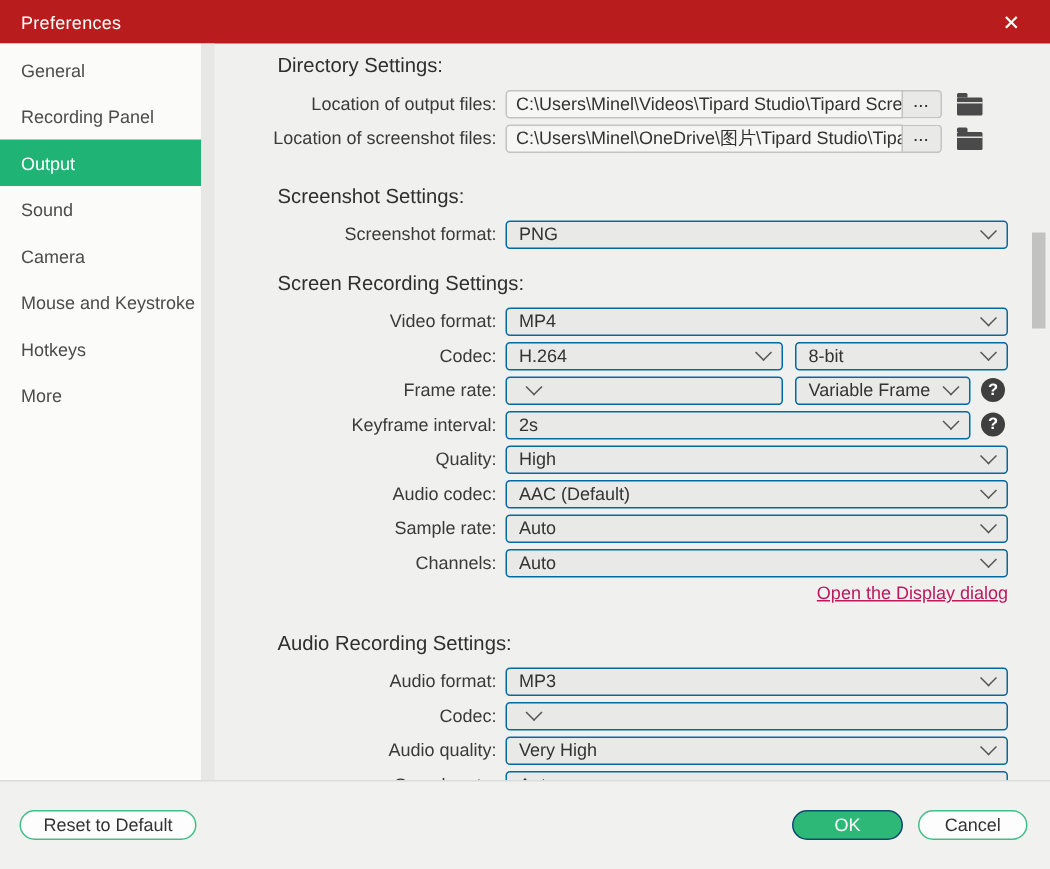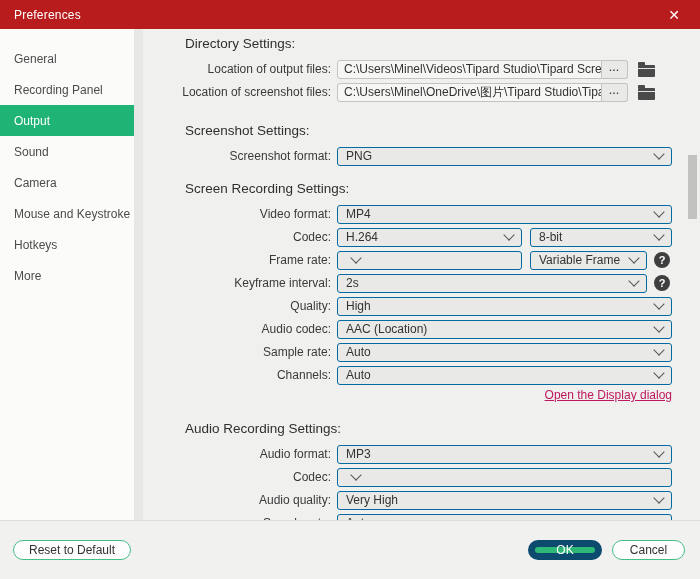--- a/index.html
+++ b/index.html
@@ -18,21 +18,21 @@
     height:29px; background:#b91c1c; color:#ffffff;
     display:flex; align-items:center; justify-content:space-between;
     padding:0 20px 0 14px; flex:0 0 auto;
   }
   .titlebar .title { font-size:12px; letter-spacing:.2px; }
   .close-btn { color:#fff; font-size:14px; line-height:14px; cursor:pointer; background:none; border:none; font-family:inherit; }
 
   
   .body { flex:1 1 auto; display:flex; min-height:0; position:relative; }
 
-  .sidebar { width:134px; background:#fbfbfa; flex:0 0 auto; padding-top:14px; }
+  .sidebar { width:134px; background:#fbfbfa; flex:0 0 auto; padding-top:2px; }
   .side-item {
     height:31px; display:flex; align-items:center;
     padding-left:14px; color:#4c4c4c; cursor:pointer; font-size:12px;
   }
   .side-item.selected { background:#1fb375; color:#ffffff; }
 
   .gutter { width:9px; background:#e7e7e6; flex:0 0 auto; }
 
   .content { flex:1 1 auto; padding-top:6px; overflow:hidden; position:relative; }
 
@@ -106,21 +106,21 @@
   .footer {
     height:59px; flex:0 0 auto; background:#f1f1f0; border-top:1px solid #dcdcdb;
     display:flex; align-items:center; justify-content:space-between; padding:0 15px 0 13px;
     position:relative; z-index:2;
   }
   .pill {
     height:20px; border-radius:10px; font-size:12px; font-family:inherit; cursor:pointer;
     display:inline-flex; align-items:center; justify-content:center;
   }
   .btn-outline { background:#fdfdfd; border:1px solid #44bd87; color:#333; padding:0 15px; }
-  .btn-ok { background:#2eb878; border:7px solid #0c4a6e; color:#fff; width:74px; }
+  .btn-ok { background:#2eb878; border:1px solid #0c4a6e; color:#fff; width:74px; }
   .btn-cancel { background:#fdfdfd; border:1px solid #44bd87; color:#333; width:73px; }
   .footer-right { display:flex; align-items:center; gap:10px; }
 </style>
 </head>
 <body>
 
 <div class="app">
 
   <div class="titlebar">
     <span class="title">Preferences</span>
@@ -268,21 +268,21 @@
             <span class="val">High</span>
             <span class="chev"></span>
           </div>
         </div>
       </div>
 
       <div class="row">
         <span class="lbl">Audio codec:</span>
         <div class="fields">
           <div class="select w-full">
-            <span class="val">AAC (Location)</span>
+            <span class="val">AAC (Default)</span>
             <span class="chev"></span>
           </div>
         </div>
       </div>
 
       <div class="row">
         <span class="lbl">Sample rate:</span>
         <div class="fields">
           <div class="select w-full">
             <span class="val">Auto</span>

